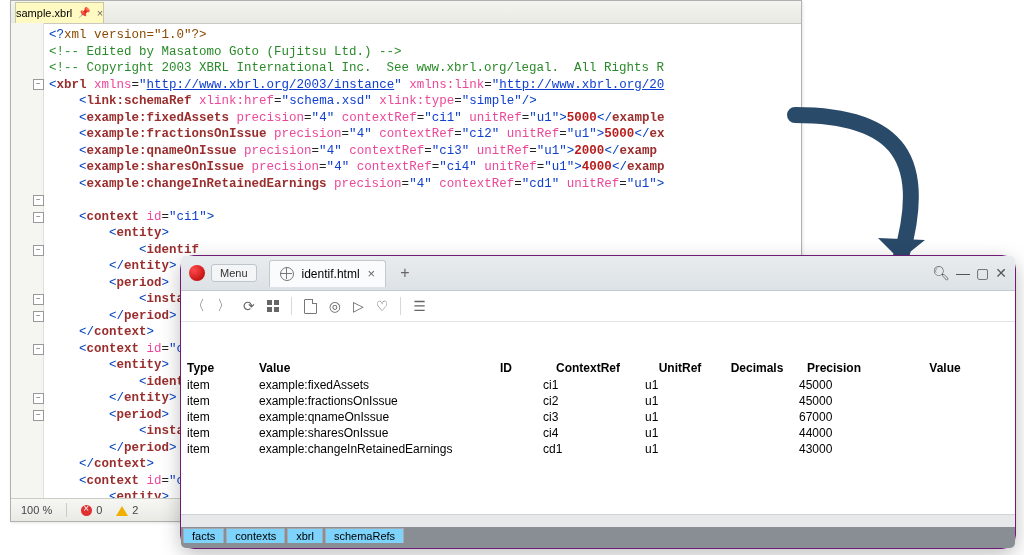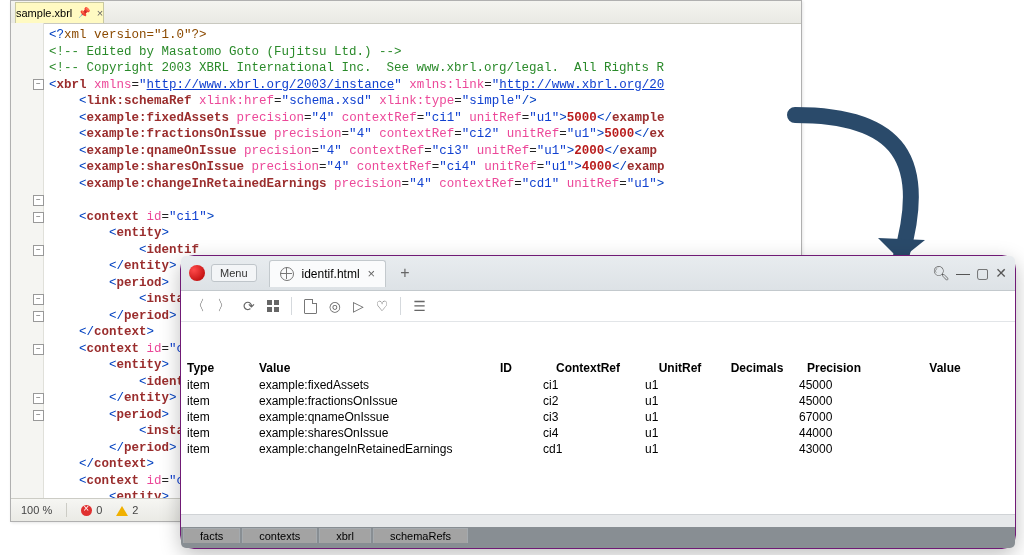--- a/index.html
+++ b/index.html
@@ -196,22 +196,22 @@
     background:#888e93;
     display:flex;align-items:flex-start;
     font-family:"Segoe UI",Tahoma,sans-serif;font-size:11px;
     border-radius:0 0 5px 5px;
   }
   .bottom-scrolltrack{
     position:absolute;left:0;right:0;top:-12px;height:12px;
     background:#e6e8ea;border-top:1px solid #d0d3d6;
   }
   .bottom-tab{
-    background:#a3a3a3;border:1px solid #a5aaae;border-bottom:none;
-    padding:1px 16px;margin-top:2px;margin-left:2px;
+    background:#7dd3fc;border:1px solid #a5aaae;border-bottom:none;
+    padding:1px 8px;margin-top:2px;margin-left:2px;
     color:#000;
   }
 
   
   .arrow-svg{
     position:absolute;
     left:780px;
     top:100px;
     width:180px;
     height:200px;

